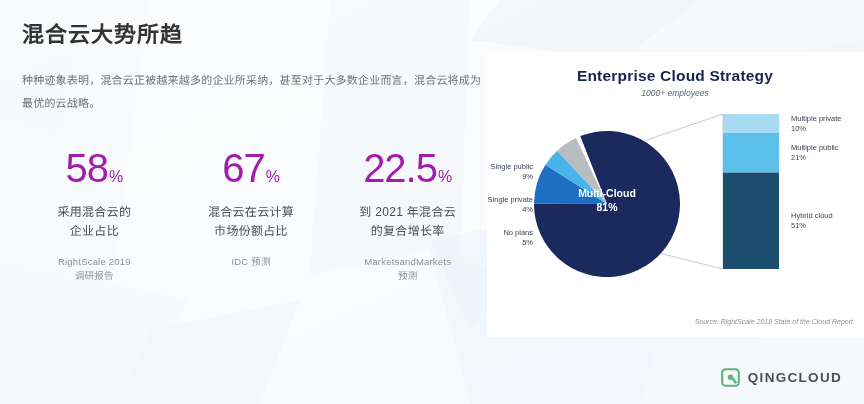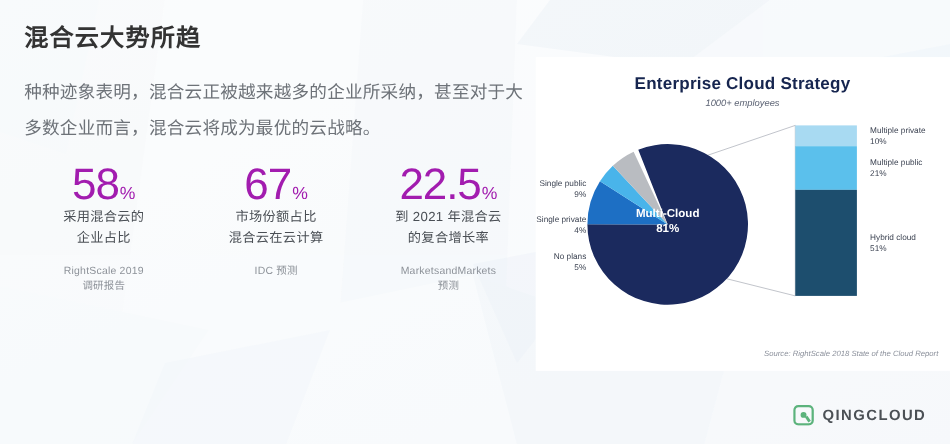--- a/index.html
+++ b/index.html
@@ -27,21 +27,21 @@
   }
   .page-title {
     font-size:22px;
     font-weight:bold;
     color:#333333;
     letter-spacing:1px;
     line-height:1.2;
   }
   .subtitle {
     margin-top:21px;
-    font-size:16px;
+    font-size:11px;
     color:#6d7278;
     line-height:2.05;
     letter-spacing:.2px;
     width:462px;
   }
 
   
   .stats-row {
     position:absolute;
     left:16px; top:148px;
@@ -61,20 +61,21 @@
   }
   .stat-number {
     font-size:40px;
     letter-spacing:-1px;
   }
   .stat-pct {
     font-size:16px;
     margin-left:1px;
   }
   .stat-label {
+    margin-top:15px;
     font-size:12px;
     color:#4a4f55;
     line-height:1.55;
     letter-spacing:.3px;
   }
   .stat-source {
     margin-top:15px;
     font-size:9.5px;
     color:#8d9299;
     line-height:1.5;
@@ -163,22 +164,22 @@
         <div>RightScale 2019</div>
         <div>调研报告</div>
       </div>
     </div>
 
     <div class="stat-cell">
       <div class="stat-value">
         <span class="stat-number">67</span><span class="stat-pct">%</span>
       </div>
       <div class="stat-label">
+        <div>混合云在云计算</div>
         <div>市场份额占比</div>
-        <div>混合云在云计算</div>
       </div>
       <div class="stat-source">
         <div>IDC 预测</div>
         <div></div>
       </div>
     </div>
 
 
     <div class="stat-cell">
       <div class="stat-value">

